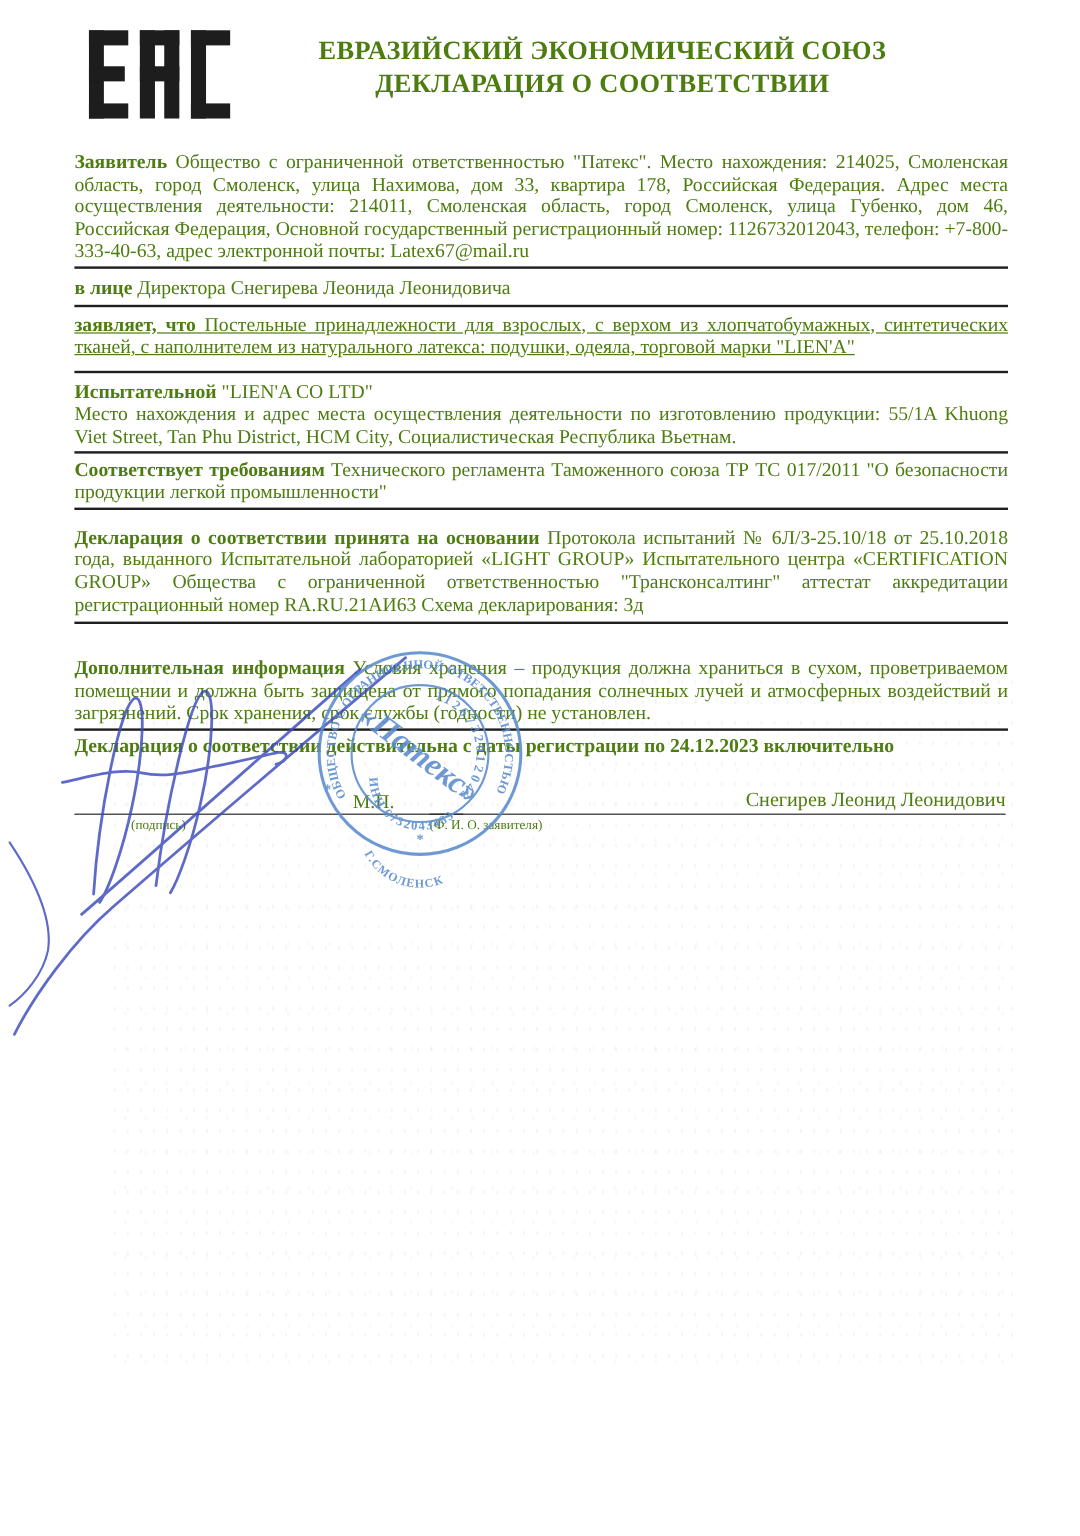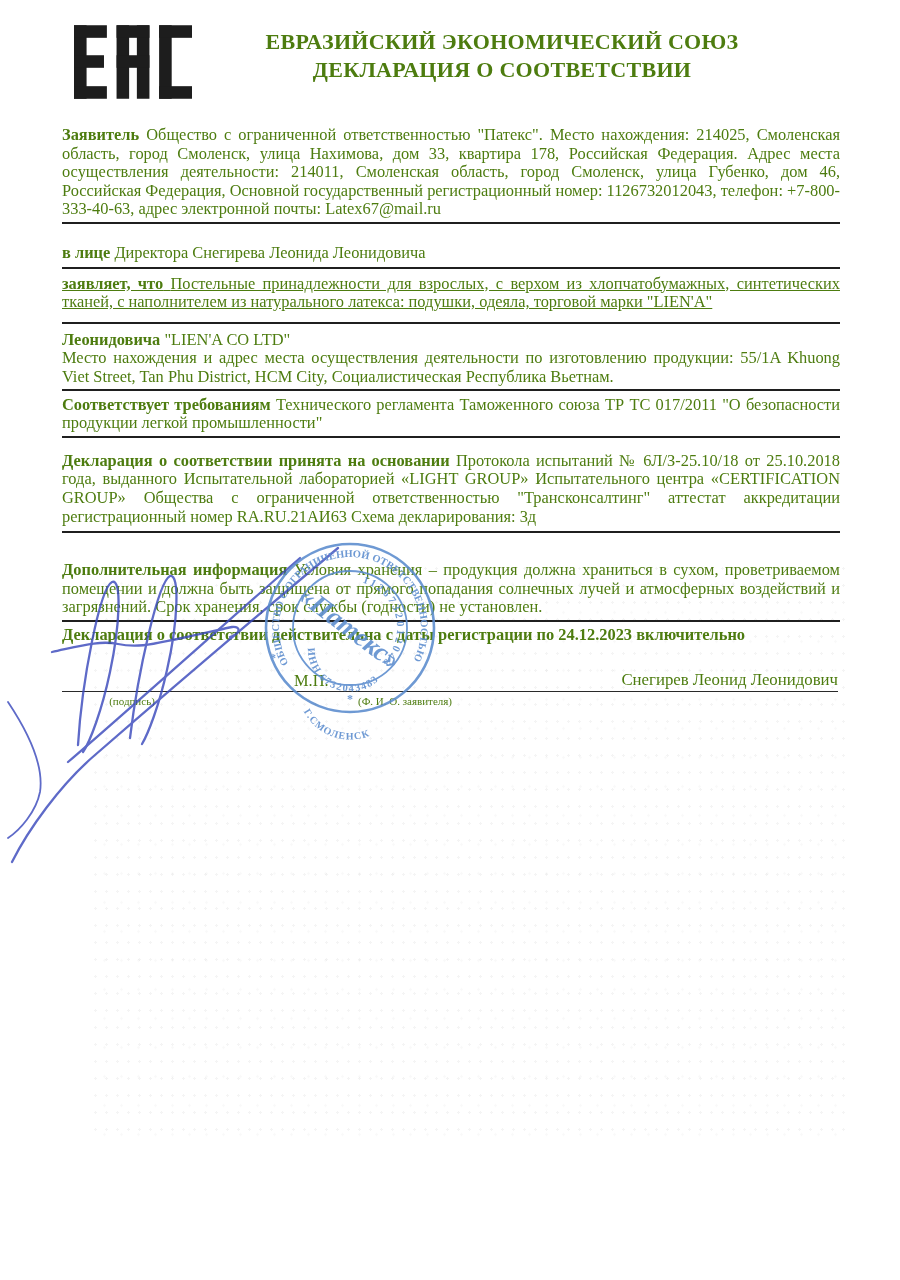--- a/index.html
+++ b/index.html
@@ -14,21 +14,21 @@
   .hdr { display:flex; align-items:flex-start; margin-top:22px; }
   .eac { width:118px; height:80px; flex:none; margin-left:12px; }
   .titles { flex:1; text-align:center; font-weight:bold; font-size:22px;
             line-height:28px; padding-top:6px; padding-right:28px; letter-spacing:.3px; }
 
   
   .para { margin:0; font-size:16.4px; line-height:18.6px; text-align:justify; }
   .lead { font-weight:bold; }
   .rule { border-top:2px solid #1f1f1f; height:0; }
   .p-applicant   { margin-top:24px; padding-bottom:3px; }
-  .p-inperson    { padding:20px 0 4px 0; text-align:left; }
+  .p-inperson    { padding:7px 0 4px 0; text-align:left; }
   .p-declares    { padding-top:6px; padding-bottom:10px;text-decoration:underline; }
   .blk-manu      { padding-top:7px; padding-bottom:2px; }
   .blk-manu .para{ text-align:justify; }
   .blk-manu .row1, .blk-manu .row3 { text-align:left; }
   .p-complies    { padding-top:5px; padding-bottom:3px; }
   .p-basis       { margin-top:14px; padding-bottom:5px; }
   .p-additional  { padding-top:28px; padding-bottom:3px; }
   .p-validity    { padding-top:4px; font-weight:bold; text-align:left; }
 
   
@@ -88,21 +88,21 @@
     <p class="para p-applicant"><span class="lead">Заявитель</span> <span>Общество с ограниченной ответственностью "Патекс". Место нахождения: 214025, Смоленская область, город Смоленск, улица Нахимова, дом 33, квартира 178, Российская Федерация. Адрес места осуществления деятельности: 214011, Смоленская область, город Смоленск, улица Губенко, дом 46, Российская Федерация, Основной государственный регистрационный номер: 1126732012043, телефон: +7-800-333-40-63, адрес электронной почты: Latex67@mail.ru</span></p>
     <div class="rule"></div>
 
     <p class="para p-inperson"><span class="lead">в лице</span> <span>Директора Снегирева Леонида Леонидовича</span></p>
     <div class="rule"></div>
 
     <p class="para p-declares"><span class="lead">заявляет, что</span> <span>Постельные принадлежности для взрослых, с верхом из хлопчатобумажных, синтетических тканей, с наполнителем из натурального латекса: подушки, одеяла, торговой марки "LIEN'A"</span></p>
     <div class="rule"></div>
 
     <div class="blk-manu">
-      <p class="para row1"><span class="lead">Леонидовича</span> <span>"LIEN'A CO LTD"</span></p>
+      <p class="para row1"><span class="lead">Испытательной</span> <span>"LIEN'A CO LTD"</span></p>
       <p class="para">Место нахождения и адрес места осуществления деятельности по изготовлению продукции: 55/1A Khuong Viet Street, Tan Phu District, HCM City, Социалистическая Республика Вьетнам.</p>
     </div>
     <div class="rule"></div>
 
     <p class="para p-complies"><span class="lead">Соответствует требованиям</span> <span>Технического регламента Таможенного союза ТР ТС 017/2011 "О безопасности продукции легкой промышленности"</span></p>
     <div class="rule"></div>
 
     <p class="para p-basis"><span class="lead">Декларация о соответствии принята на основании</span> <span>Протокола испытаний № 6Л/З-25.10/18 от 25.10.2018 года, выданного Испытательной лабораторией «LIGHT GROUP» Испытательного центра «CERTIFICATION GROUP» Общества с ограниченной ответственностью "Трансконсалтинг" аттестат аккредитации регистрационный номер RA.RU.21АИ63 Схема декларирования: 3д</span></p>
     <div class="rule"></div>
 

